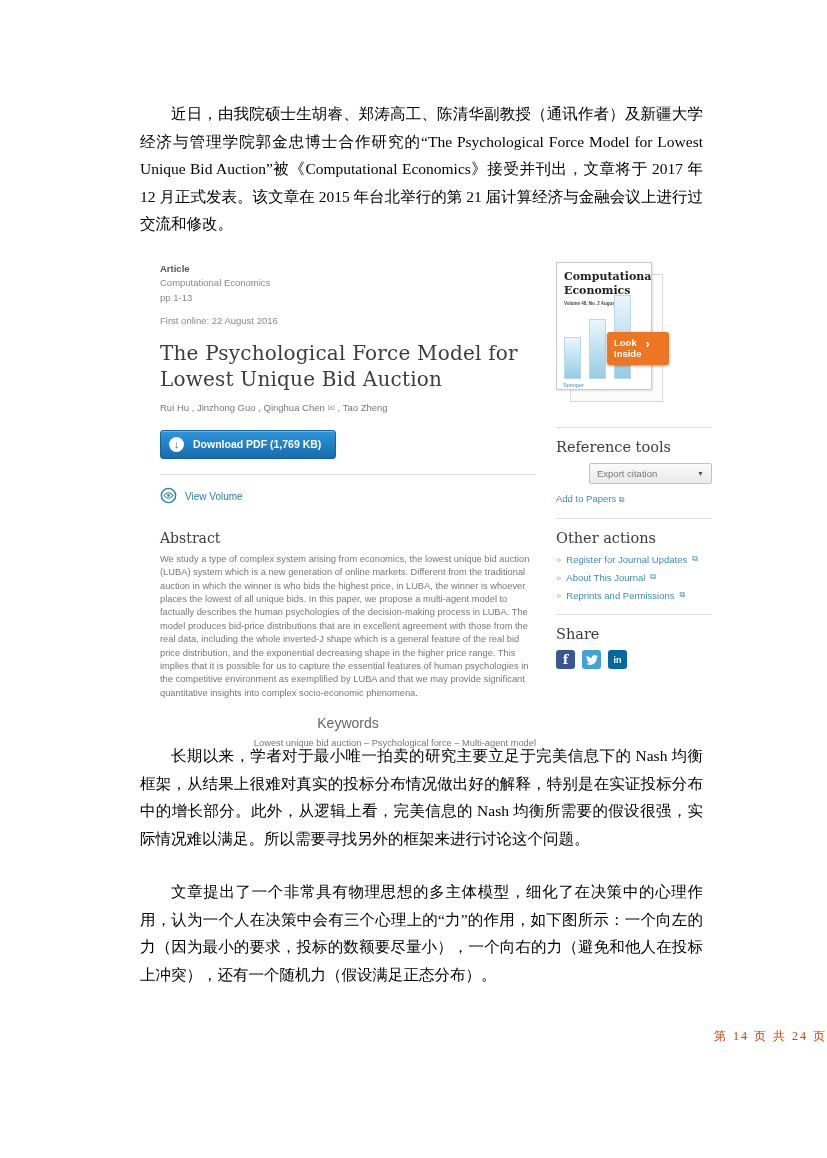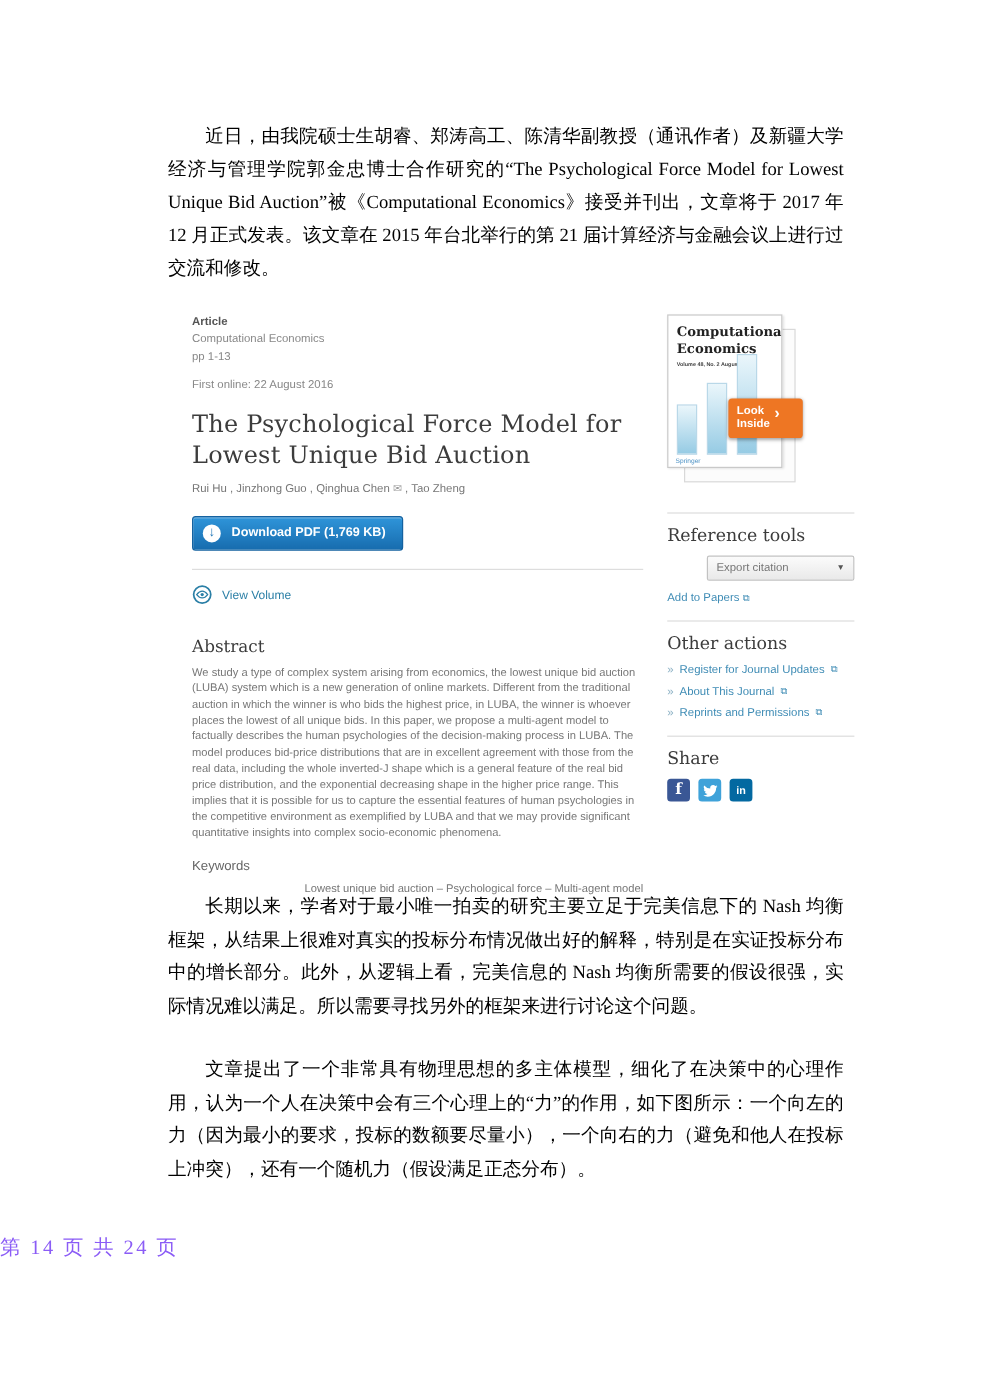--- a/index.html
+++ b/index.html
@@ -6,22 +6,22 @@
   html,body { background:#fff; }
   body { width:827px; height:1158px; position:relative; font-family:"Liberation Serif", serif; }
   .page { position:relative; width:827px; height:1158px; background:#fff; overflow:hidden; }
 
   
   .cn { position:absolute; left:140px; width:563px; font-family:"Liberation Serif", serif;
         font-size:15.5px; line-height:27.5px; color:#000; text-align:justify; text-indent:31px; }
   .para1 { top:100px; }
   .para2 { top:742px; }
   .para3 { top:878px; }
-  .doc-footer { position:absolute; top:1028px; left:0; width:827px; text-align:left;
-        font-size:17px; color:#8b5cf6; letter-spacing:2px; }
+  .doc-footer { position:absolute; top:1028px; left:0; width:827px; text-align:right;
+        font-size:12px; color:#c2410c; letter-spacing:2px; }
 
   
   .shot { position:absolute; left:160px; top:262px; width:552px; display:flex;
           font-family:"Liberation Sans", sans-serif; background:#fff; }
   .shot-left { width:376px; }
   .shot-right { width:156px; margin-left:20px; }
 
   .meta-type { font-size:9.5px; font-weight:bold; color:#555; line-height:1.5; }
   .meta-line { font-size:9.5px; color:#888; line-height:1.5; }
   .meta-online { font-size:9.5px; color:#888; margin-top:10px; }
@@ -38,21 +38,21 @@
   .dl-icon { width:15px; height:15px; background:#fff; border-radius:50%; color:#1a72b4;
              font-weight:bold; font-size:11px; line-height:15px; text-align:center; display:block; }
 
   .divider { border-top:1px solid #ddd; margin-top:15px; }
   .view-row { margin-top:12px; display:flex; align-items:center; gap:8px;
               color:#2b7fa6; font-size:10px; cursor:pointer; }
 
   .abs-h { font-family:"DejaVu Serif", serif; font-weight:normal; font-size:14px; color:#3c3c3c;
            margin:24px 0 7px; }
   .abs-p { font-size:9.3px; line-height:13.4px; color:#777; }
-  .kw-h { font-size:11px; font-weight:normal; color:#666; margin:15px 0 7px; }
+  .kw-h { font-size:14px; font-weight:normal; color:#666; margin:15px 0 7px;text-align:center; }
   .kw-p { font-size:9.3px; color:#777;text-align:right; }
 
   
   .cover-wrap { position:relative; width:156px; height:152px; }
   .cover-back { position:absolute; left:14px; top:12px; width:93px; height:128px;
                 background:#fcfcfc; border:1px solid #d9d9d9; }
   .cover-front { position:absolute; left:0; top:0; width:96px; height:128px; background:#fff;
                  border:1px solid #c9c9c9; box-shadow:1px 1px 2px rgba(0,0,0,.12); overflow:hidden; }
   .cover-title { font-family:"DejaVu Serif", serif; font-weight:bold; font-size:11px; line-height:1.3;
                  color:#222; padding:7px 4px 0 7px; }

